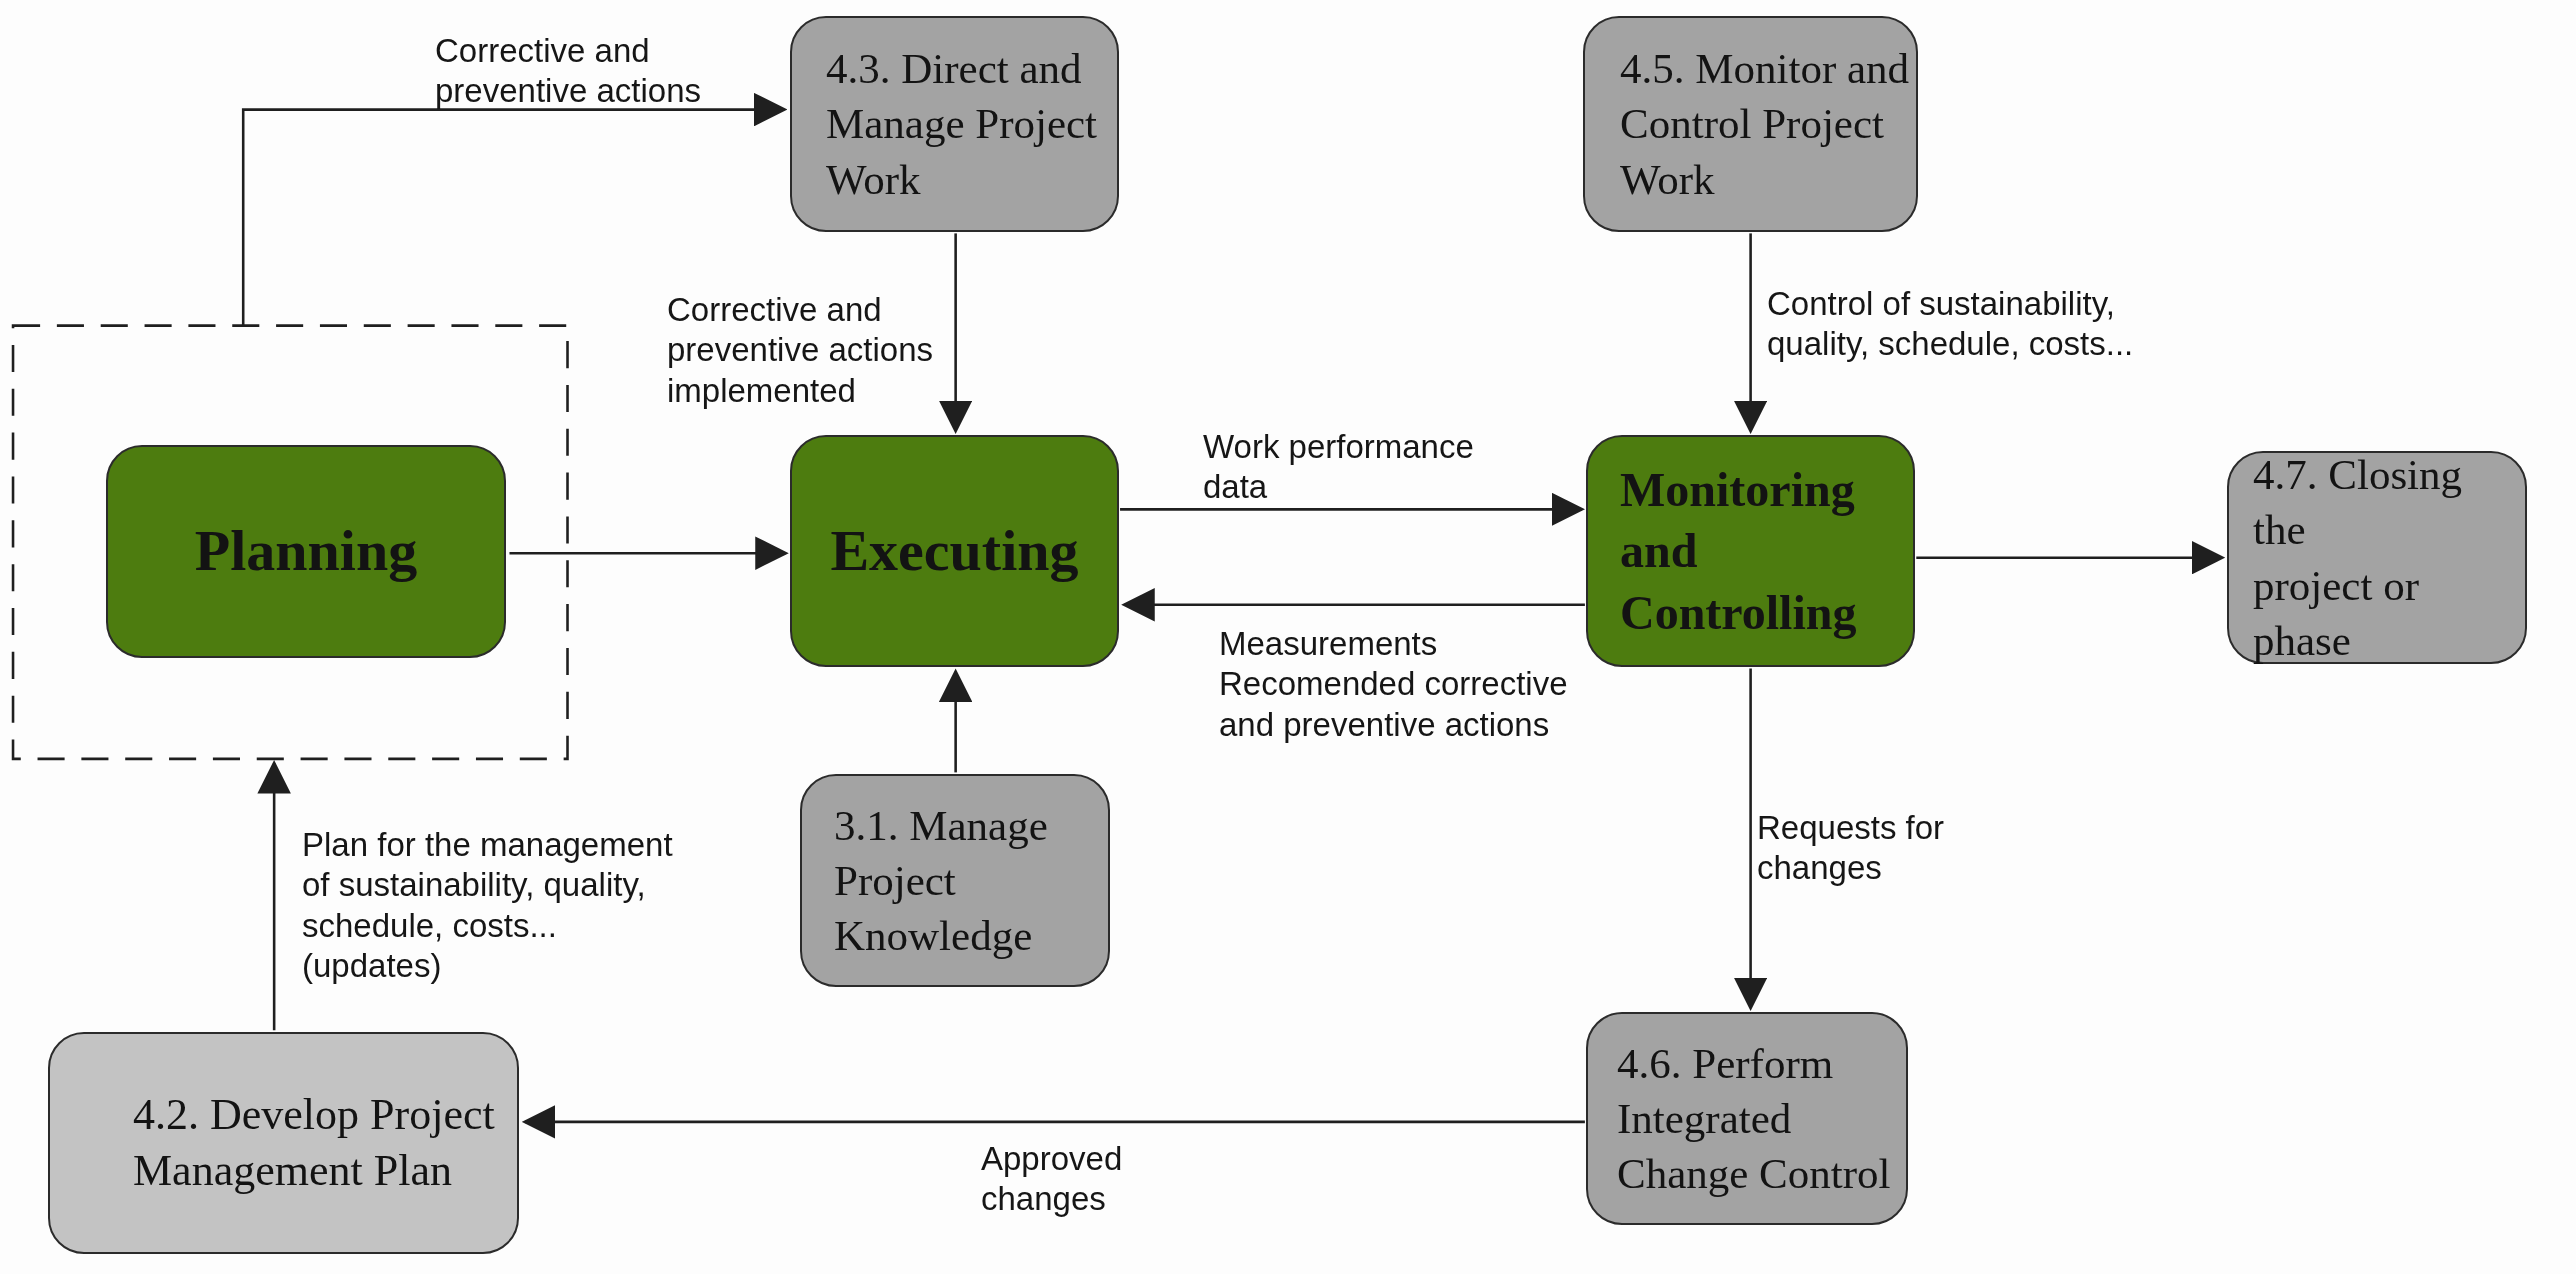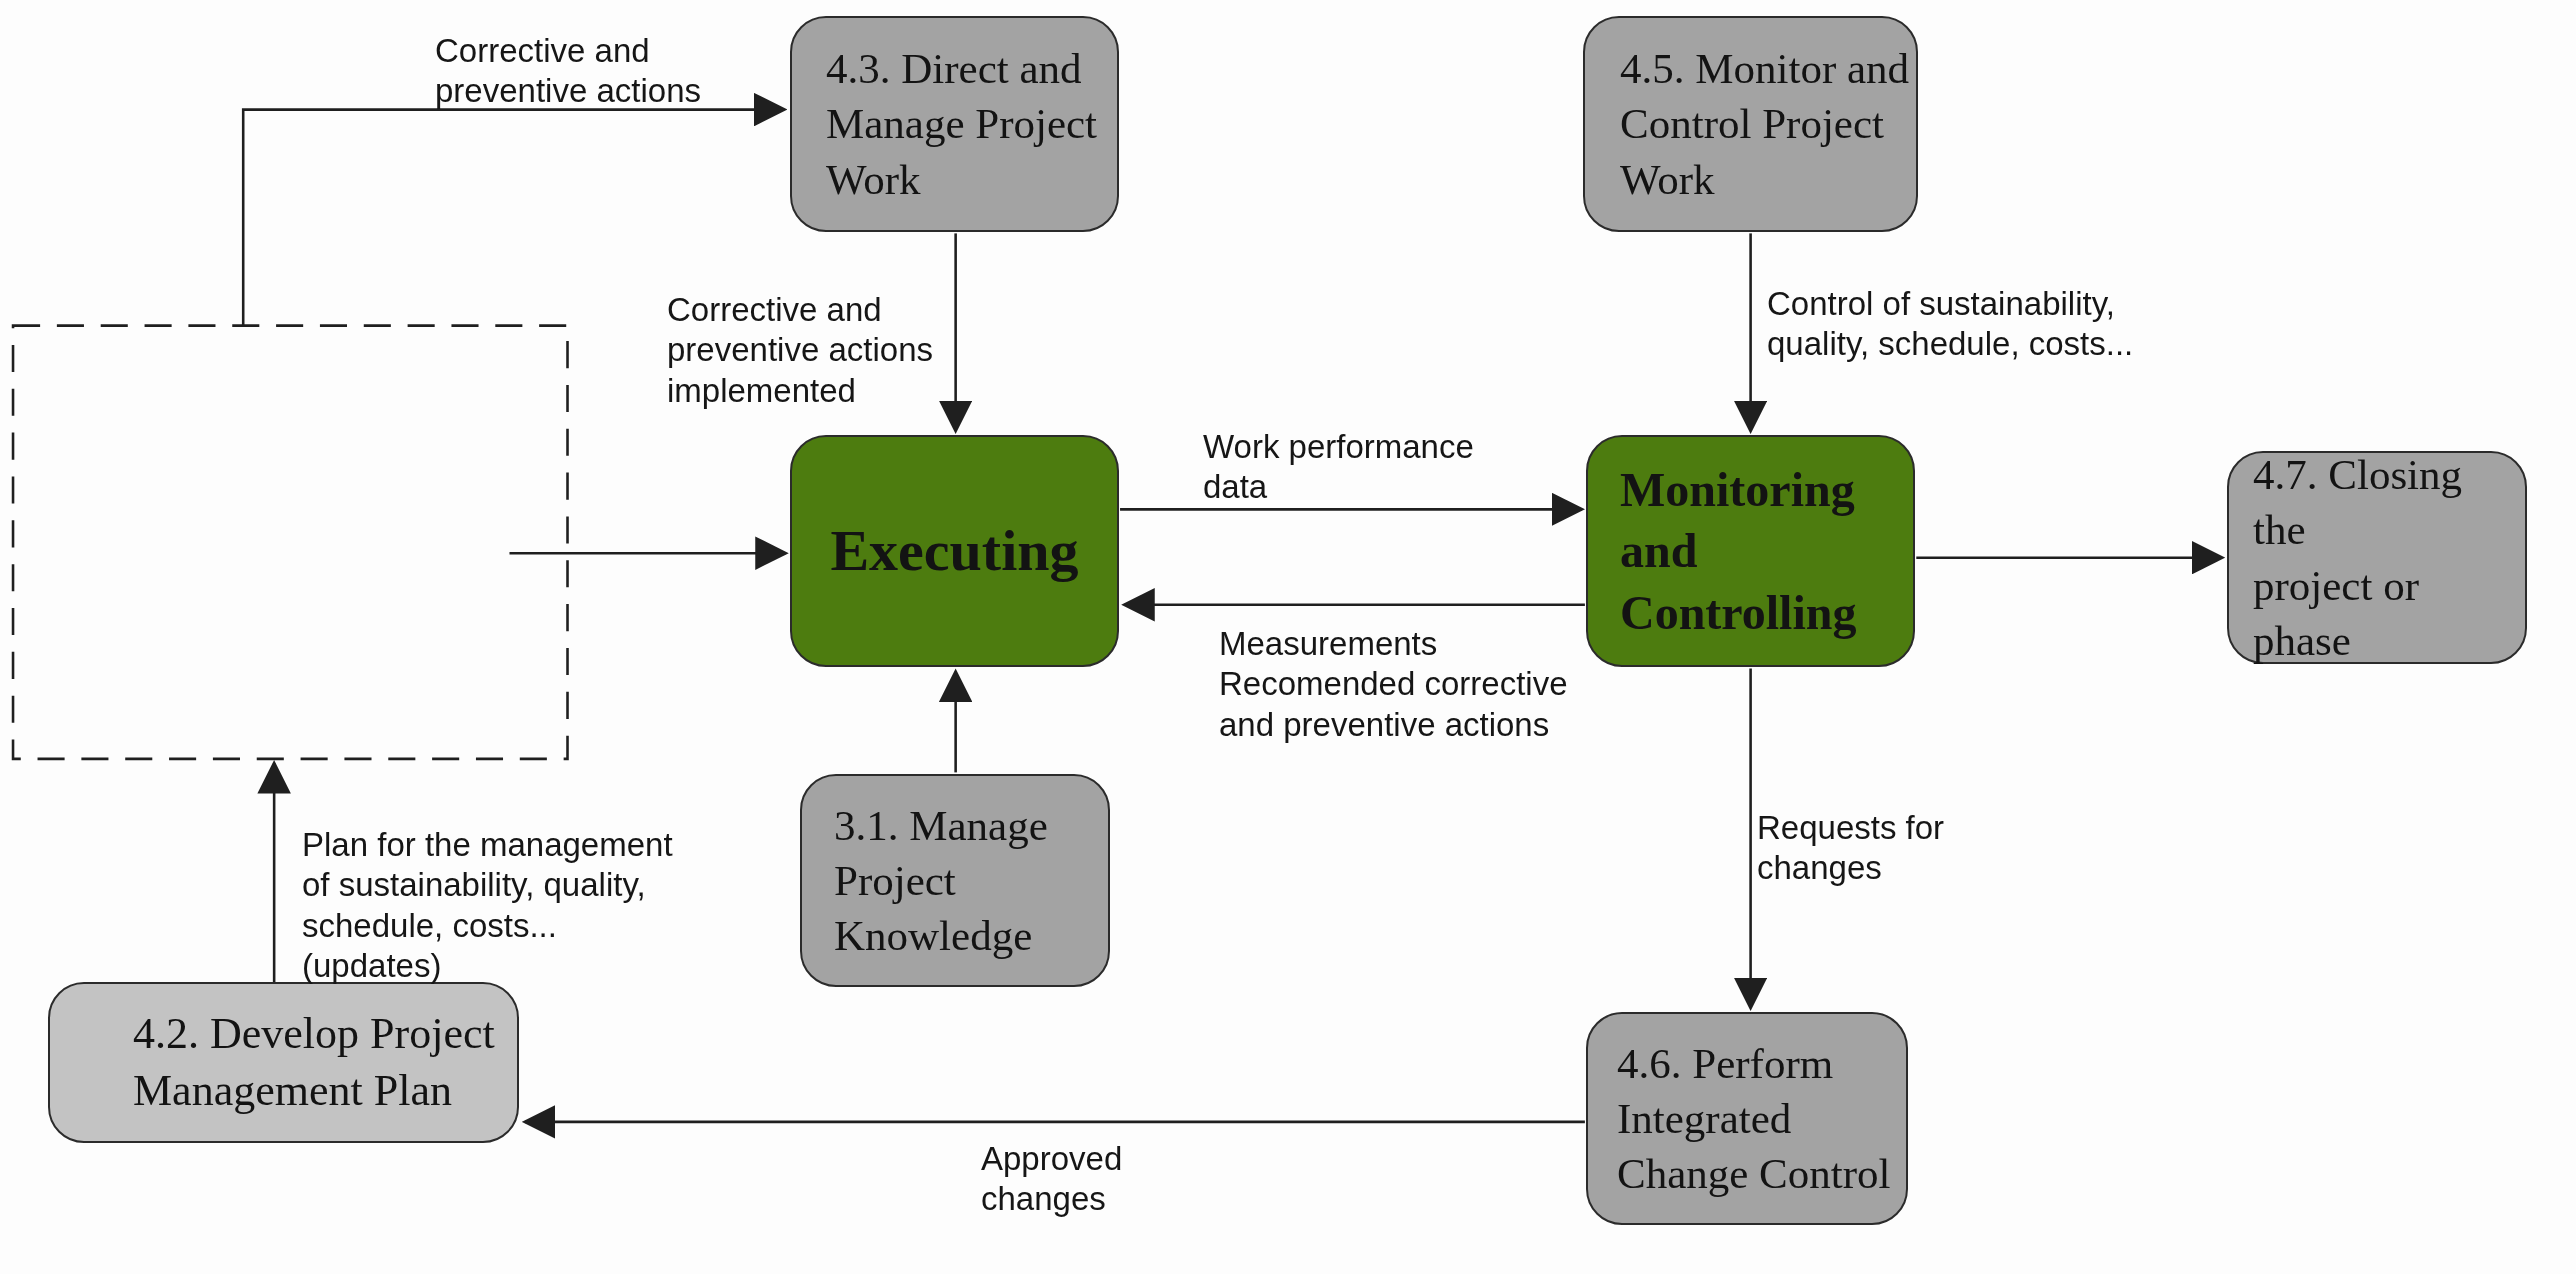--- a/index.html
+++ b/index.html
@@ -91,20 +91,21 @@
 
     <path d="M 1482 1198 L 1482 1042 " marker-end="url(#arr)"></path>
 
     <path d="M 2715 1037 L 2715 1563" marker-end="url(#arr)"></path>
 
     <path d="M 2458 1740 L 814 1740" marker-end="url(#arr)"></path>
 
     <path d="M 425 1598 L 425 1184" marker-end="url(#arr)"></path>
   </svg>
 
+  <div class="box white center big" style="left:106px; top:445px; width:400px; height:213px;">Planning</div>
 
   <div class="box white center big" style="left:790px; top:435px; width:329px; height:232px;">Executing</div>
 
   <div class="box white mid" style="left:1586px; top:435px; width:329px; height:232px; padding-left:32px;">Monitoring
 and Controlling</div>
 
   <div class="box gray small" style="left:790px; top:16px; width:329px; height:216px; padding-left:34px;">4.3. Direct and
 Manage Project
 Work</div>
 
@@ -116,21 +117,21 @@
 project or phase</div>
 
   <div class="box gray small" style="left:800px; top:774px; width:310px; height:213px; padding-left:32px;">3.1. Manage
 Project
 Knowledge</div>
 
   <div class="box gray small" style="left:1586px; top:1012px; width:322px; height:213px; padding-left:29px;">4.6. Perform
 Integrated
 Change Control</div>
 
-  <div class="box darkgray small" style="left:48px; top:982px; width:471px; height:161px; padding-left:83px; font-size:44px;">4.2. Develop Project
+  <div class="box darkgray small" style="left:48px; top:1032px; width:471px; height:222px; padding-left:83px; font-size:44px;">4.2. Develop Project
 Management Plan</div>
 
   <div class="elabel" style="left:435px; top:31px;">Corrective and
 preventive actions</div>
 
   <div class="elabel" style="left:667px; top:290px;">Corrective and
 preventive actions
 implemented</div>
 
   <div class="elabel" style="left:1767px; top:284px;">Control of sustainability,

